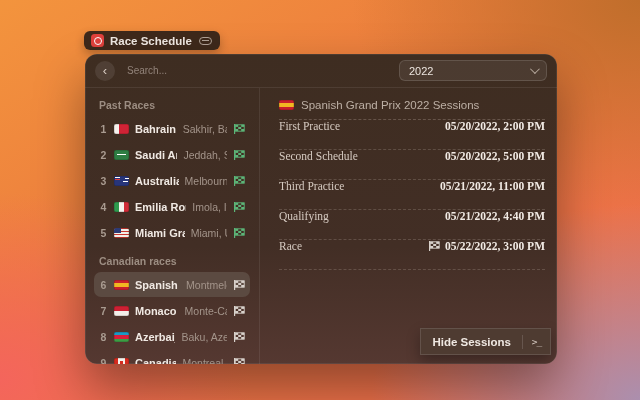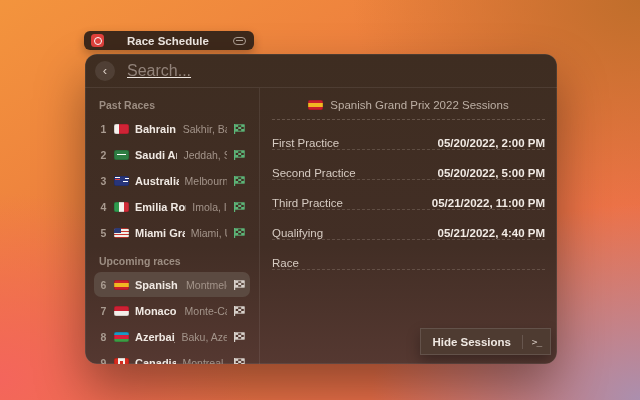--- a/index.html
+++ b/index.html
@@ -6,49 +6,49 @@
   body{width:640px;height:400px;overflow:hidden;font-family:"Liberation Sans",sans-serif;
     -webkit-font-smoothing:antialiased;}
   .stage{position:relative;width:640px;height:400px;
     background:
       radial-gradient(60% 70% at 100% 100%, #ab8fae 0%, rgba(171,143,174,0) 70%),
       radial-gradient(55% 65% at 0% 95%, #f4655c 0%, rgba(244,101,92,0) 72%),
       radial-gradient(60% 70% at 100% 0%, #c06e2b 0%, rgba(192,110,43,0) 75%),
       linear-gradient(150deg, #f3943d 0%, #ec7a3e 45%, #ec6a50 100%);}
   
   .ext-tab{position:absolute;left:84px;top:31px;height:19px;display:flex;align-items:center;
-    gap:23px;padding:0 7px;background:rgba(52,36,25,0.95);border-radius:6px;
+    gap:6px;padding:0 7px;background:rgba(52,36,25,0.95);border-radius:6px;
     box-shadow:0 4px 10px rgba(0,0,0,0.25);}
   .app-icon{width:13px;height:13px;border-radius:3.5px;background:var(--accent-red,#e0413c);
     display:flex;align-items:center;justify-content:center;flex:0 0 auto;}
   .app-icon i{display:block;width:6px;height:6px;border:1.5px solid #fff;border-radius:50%;}
   .ext-tab .t{font-size:11.5px;font-weight:700;color:#f0e9e3;white-space:nowrap;}
   .pin-icon{position:relative;width:15px;height:10px;opacity:.85;}
   .pin-icon b{position:absolute;left:1px;top:1px;width:11px;height:6px;border:1.2px solid #c4b7ac;
     border-radius:4px;}
   .pin-icon i{position:absolute;left:4px;top:4.4px;width:7px;height:1.2px;background:#c4b7ac;}
   
   .win{position:absolute;left:85px;top:54px;width:472px;height:310px;border-radius:12px;
     overflow:hidden;display:flex;flex-direction:column;
     background:linear-gradient(180deg,#3e2d21 0%,#422e25 62%,#553831 100%);
     box-shadow:0 24px 50px rgba(0,0,0,0.38), 0 0 0 0.5px rgba(255,255,255,0.15) inset;}
   .searchbar{height:33px;flex:0 0 auto;display:flex;align-items:center;gap:10px;
     padding:0 10px;border-bottom:1px solid rgba(255,255,255,0.08);}
   .back-btn{width:20px;height:20px;border-radius:50%;background:rgba(255,255,255,0.09);
     display:flex;align-items:center;justify-content:center;color:#d8ccc3;font-size:13px;
     line-height:1;cursor:default;flex:0 0 auto;padding-bottom:1px;box-sizing:border-box;}
   .search-input{flex:1;background:transparent;border:none;outline:none;color:#efe8e2;
-    font-size:16px;font-family:"Liberation Sans",sans-serif;min-width:0;text-decoration:underline;}
+    font-size:10px;font-family:"Liberation Sans",sans-serif;min-width:0;}
   .search-input::placeholder{color:#92837a;}
   .year-select{flex:0 0 auto;width:148px;height:21px;box-sizing:border-box;border-radius:6px;
     background:rgba(255,255,255,0.07);border:1px solid rgba(255,255,255,0.13);
     display:flex;align-items:center;padding:0 9px;font-size:11px;color:#ece5df;}
   .chev-down{margin-left:auto;width:6px;height:6px;border-right:1.4px solid #b2a499;
     border-bottom:1.4px solid #b2a499;transform:rotate(45deg) translateY(-2px);}
-  .content{flex:1;display:flex;min-height:0;}
+  .content{flex:1;display:flex;min-height:0;gap:7px;}
   
   .left{width:175px;box-sizing:border-box;flex:0 0 auto;border-right:1px solid rgba(255,255,255,0.08);
     padding:2px 9px 0 9px;overflow:hidden;display:flex;flex-direction:column;}
   .section-label{font-size:10.5px;font-weight:700;color:#9c8d82;margin:9px 0 5px 5px;}
   .race-row{height:25px;flex:0 0 auto;display:flex;align-items:center;gap:6px;padding:0 5px;
     border-radius:7px;margin-bottom:1px;}
   .race-row.selected{background:#5b4a41;}
   .race-row .num{width:9px;flex:0 0 auto;text-align:center;font-size:10.5px;font-weight:600;
     color:#a99b90;}
   .race-row .name{font-size:11px;font-weight:700;color:#f0e9e3;white-space:nowrap;
@@ -72,23 +72,23 @@
   .flag-us::after{content:"";position:absolute;left:0;top:0;width:7px;height:5px;background:#2c3a74;}
   .flag-es{background:linear-gradient(180deg,#c8202c 0 27%,#f2b722 27% 73%,#c8202c 73%);}
   .flag-mc{background:linear-gradient(180deg,#cd2033 0 50%,#f3efe9 50%);}
   .flag-az{background:linear-gradient(180deg,#1b9ac4 0 33%,#d91e3a 33% 67%,#3d9c44 67%);}
   .flag-ca{background:linear-gradient(90deg,#d52b1e 0 26%,#f3efe9 26% 74%,#d52b1e 74%);}
   .flag-ca::after{content:"";position:absolute;left:6.2px;top:3px;width:2.6px;height:3.6px;background:#d52b1e;}
   
   .right{flex:1;min-width:0;position:relative;padding:2px 12px 0 12px;display:flex;
     flex-direction:column;}
   .detail-header{height:29px;flex:0 0 auto;display:flex;align-items:center;gap:7px;
-    font-size:11.5px;color:#bcafa4;border-bottom:1px dashed rgba(240,225,214,0.22);justify-content:center;}
-  .session-row{height:29px;flex:0 0 auto;display:flex;align-items:flex-end;
-    justify-content:space-between;border-bottom:1px dashed rgba(240,225,214,0.18);}
+    font-size:11.5px;color:#bcafa4;border-bottom:1px dashed rgba(240,225,214,0.22);}
+  .session-row{height:29px;flex:0 0 auto;display:flex;align-items:flex-start;
+    justify-content:space-between;border-bottom:1px dashed rgba(240,225,214,0.18);font-family:Liberation Serif, serif;}
   .session-row .lbl{font-size:11.5px;color:#d6cbc2;}
   .session-row .val{display:flex;align-items:center;gap:5px;font-size:11.5px;font-weight:700;
     color:#f1eae4;padding-left:12px;}
   .session-row .val .flagicon{color:var(--flag-upcoming,#d8d1cb);display:flex;}
   
   .footer-pill{position:absolute;right:6px;bottom:9px;height:25px;display:flex;align-items:center;
     background:#4e3b31;border:1px solid rgba(255,255,255,0.12);border-radius:0;
     box-shadow:0 6px 14px rgba(0,0,0,0.3);}
   .footer-pill .hide-lbl{padding:0 11px;font-size:11.5px;font-weight:700;color:#efe8e2;}
   .footer-pill .sep{width:1px;height:14px;background:rgba(255,255,255,0.14);}
@@ -109,20 +109,24 @@
         <b></b>
         <i></i>
       </span>
   </div>
 
   <div class="win">
 
     <div class="searchbar">
       <div class="back-btn">‹</div>
       <input class="search-input" type="text" placeholder="Search..." style="">
+      <div class="year-select">
+        <span>2022</span>
+        <span class="chev-down"></span>
+      </div>
     </div>
 
     <div class="content">
 
       <div class="left">
         <div class="section-label">Past Races</div>
 
         <div class="race-row">
           <span class="num">1</span>
           <span class="cflag flag-bh"></span>
@@ -206,21 +210,21 @@
                 <rect x="2.2" y="1.8" width="9" height="6.4" fill="none" stroke="currentColor" stroke-width="0.9"></rect>
                 <rect x="2.2" y="1.8" width="3" height="2.1" fill="currentColor"></rect>
                 <rect x="8.2" y="1.8" width="3" height="2.1" fill="currentColor"></rect>
                 <rect x="5.2" y="3.9" width="3" height="2.1" fill="currentColor"></rect>
                 <rect x="2.2" y="6" width="3" height="2.1" fill="currentColor"></rect>
                 <rect x="8.2" y="6" width="3" height="2.1" fill="currentColor"></rect>
               </svg>
             </span>
         </div>
 
-        <div class="section-label">Upcoming races</div>
+        <div class="section-label">Canadian races</div>
 
         <div class="race-row selected">
           <span class="num">6</span>
           <span class="cflag flag-es"></span>
           <span class="name">Spanish G...</span>
           <span class="loc">Montmeló,...</span>
           <span class="flagicon upcoming">
               <svg width="12" height="12" viewBox="0 0 12 12">
                 <rect x="1" y="1" width="1.2" height="10" fill="currentColor"></rect>
                 <rect x="2.2" y="1.8" width="9" height="6.4" fill="none" stroke="currentColor" stroke-width="0.9"></rect>
@@ -294,39 +298,53 @@
           <span>Spanish Grand Prix 2022 Sessions</span>
         </div>
 
         <div class="session-row">
           <span class="lbl">First Practice</span>
           <span class="val">
               <span>05/20/2022, 2:00 PM</span>
             </span>
         </div>
         <div class="session-row">
-          <span class="lbl">Second Practice</span>
+          <span class="lbl">Second Schedule</span>
           <span class="val">
               <span>05/20/2022, 5:00 PM</span>
             </span>
         </div>
         <div class="session-row">
           <span class="lbl">Third Practice</span>
           <span class="val">
               <span>05/21/2022, 11:00 PM</span>
             </span>
         </div>
         <div class="session-row">
           <span class="lbl">Qualifying</span>
           <span class="val">
               <span>05/21/2022, 4:40 PM</span>
             </span>
         </div>
         <div class="session-row">
           <span class="lbl">Race</span>
+          <span class="val">
+            <span class="flagicon">
+                <svg width="12" height="12" viewBox="0 0 12 12">
+                  <rect x="1" y="1" width="1.2" height="10" fill="currentColor"></rect>
+                  <rect x="2.2" y="1.8" width="9" height="6.4" fill="none" stroke="currentColor" stroke-width="0.9"></rect>
+                  <rect x="2.2" y="1.8" width="3" height="2.1" fill="currentColor"></rect>
+                  <rect x="8.2" y="1.8" width="3" height="2.1" fill="currentColor"></rect>
+                  <rect x="5.2" y="3.9" width="3" height="2.1" fill="currentColor"></rect>
+                  <rect x="2.2" y="6" width="3" height="2.1" fill="currentColor"></rect>
+                  <rect x="8.2" y="6" width="3" height="2.1" fill="currentColor"></rect>
+                </svg>
+              </span>
+            <span>05/22/2022, 3:00 PM</span>
+          </span>
         </div>
 
         <div class="footer-pill">
           <span class="hide-lbl">Hide Sessions</span>
           <span class="sep"></span>
           <span class="term">&gt;_</span>
         </div>
       </div>
 
     </div>

